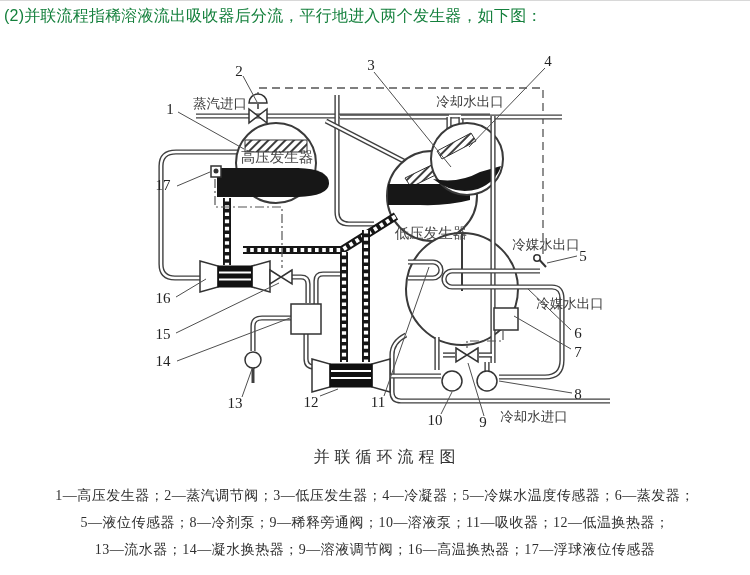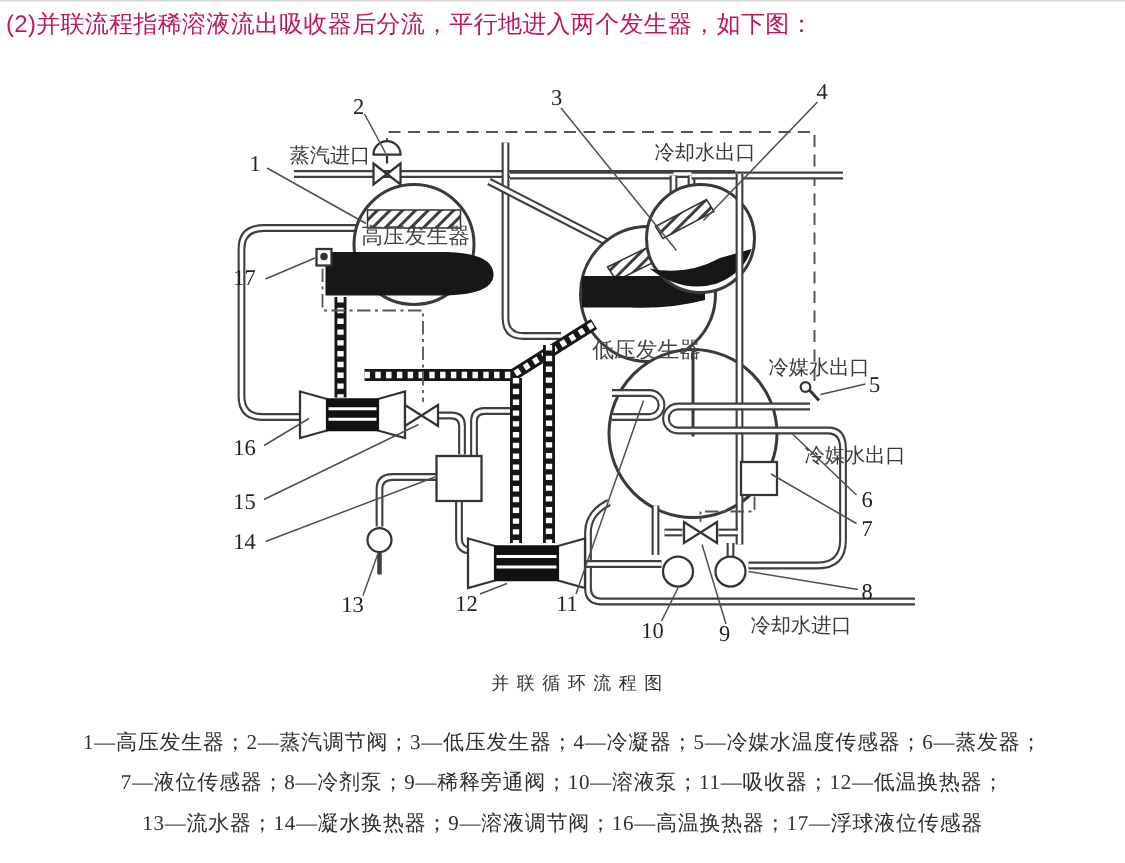--- a/index.html
+++ b/index.html
@@ -1,23 +1,23 @@
 <!DOCTYPE html>
 <html><head>
 <meta charset="utf-8">
 <style>
   html,body{margin:0;padding:0;background:#ffffff;}
   #page{position:relative;width:750px;height:575px;background:#fff;overflow:hidden;
         font-family:"Liberation Sans",sans-serif;}
   #top-border{position:absolute;top:0;left:0;width:750px;height:1px;background:#d8d8d8;}
-  #intro{position:absolute;top:6px;left:4px;width:740px;font-size:16px;color:#be185d;
+  #intro{position:absolute;top:6px;left:4px;width:740px;font-size:16px;color:#15803d;
          letter-spacing:0.2px;}
   #caption{position:absolute;top:447px;left:0;width:750px;text-align:center;
            padding-left:24px;box-sizing:border-box;font-family:"Liberation Serif",serif;
-           font-size:12px;letter-spacing:5px;color:#333;}
+           font-size:16px;letter-spacing:5px;color:#333;}
   #legend{position:absolute;top:482px;left:0;width:750px;text-align:center;
           font-family:"Liberation Serif",serif;font-size:14px;line-height:27px;color:#2f2f2f;
           letter-spacing:0.5px;}
   svg{position:absolute;top:38px;left:0;}
   .pipe{stroke:#3f3f3f;stroke-width:5.2;fill:none;stroke-linejoin:round;stroke-linecap:butt;}
   .pipe-core{stroke:#ffffff;stroke-width:2.4;fill:none;stroke-linejoin:round;}
   .spipe{stroke:#161616;stroke-width:8;fill:none;}
   .spipe-core{stroke:#ffffff;stroke-width:4.2;fill:none;stroke-dasharray:3.6 3.6;}
   .vessel{fill:#ffffff;stroke:#3a3a3a;stroke-width:2;}
   .pool{fill:#171717;stroke:none;}
@@ -205,16 +205,16 @@
       <text class="cn" x="546" y="249">冷媒水出口</text>
       <text class="cn" x="570" y="308">冷媒水出口</text>
       <text class="cn" x="534" y="421">冷却水进口</text>
     </g>
   </svg>
 
   <div id="caption">并联循环流程图</div>
 
   <div id="legend">
     <div>1—高压发生器；2—蒸汽调节阀；3—低压发生器；4—冷凝器；5—冷媒水温度传感器；6—蒸发器；</div>
-    <div>7—液位传感器；8—冷剂泵；9—稀释旁通阀；10—溶液泵；11—吸收器；12—低温换热器；</div>
+    <div>5—液位传感器；8—冷剂泵；9—稀释旁通阀；10—溶液泵；11—吸收器；12—低温换热器；</div>
     <div>13—流水器；14—凝水换热器；9—溶液调节阀；16—高温换热器；17—浮球液位传感器</div>
   </div>
 </div>
 
 </body></html>

